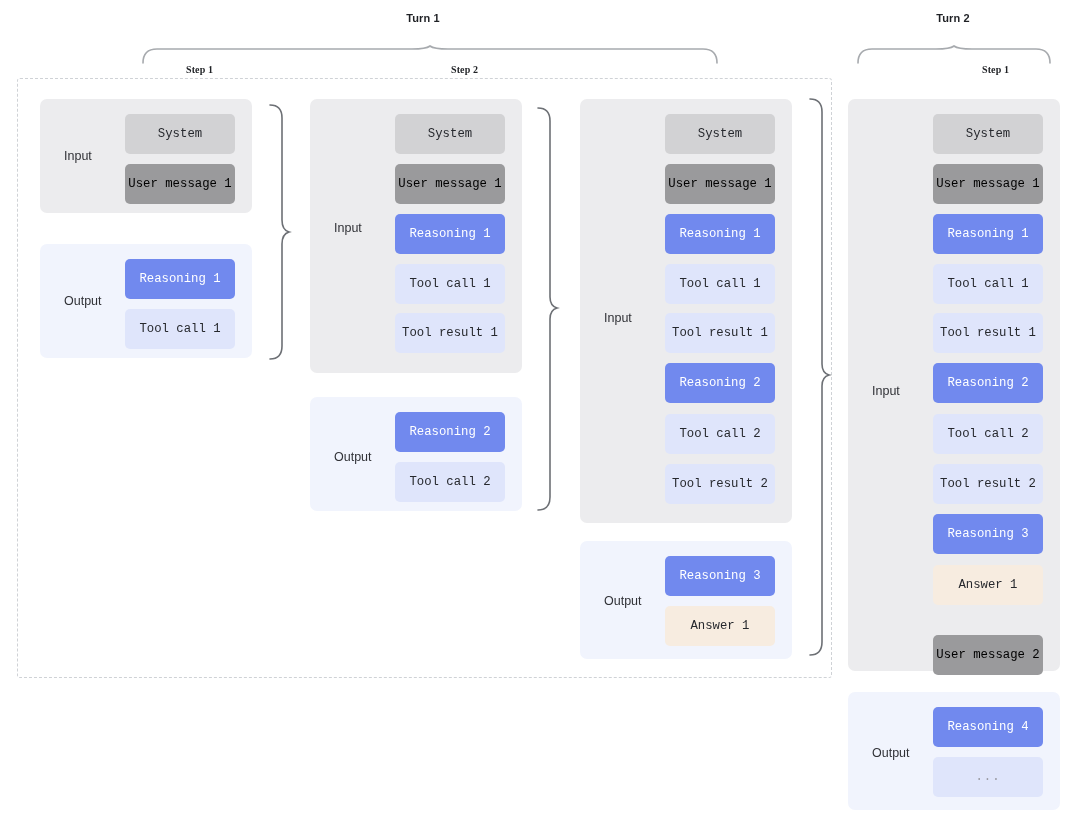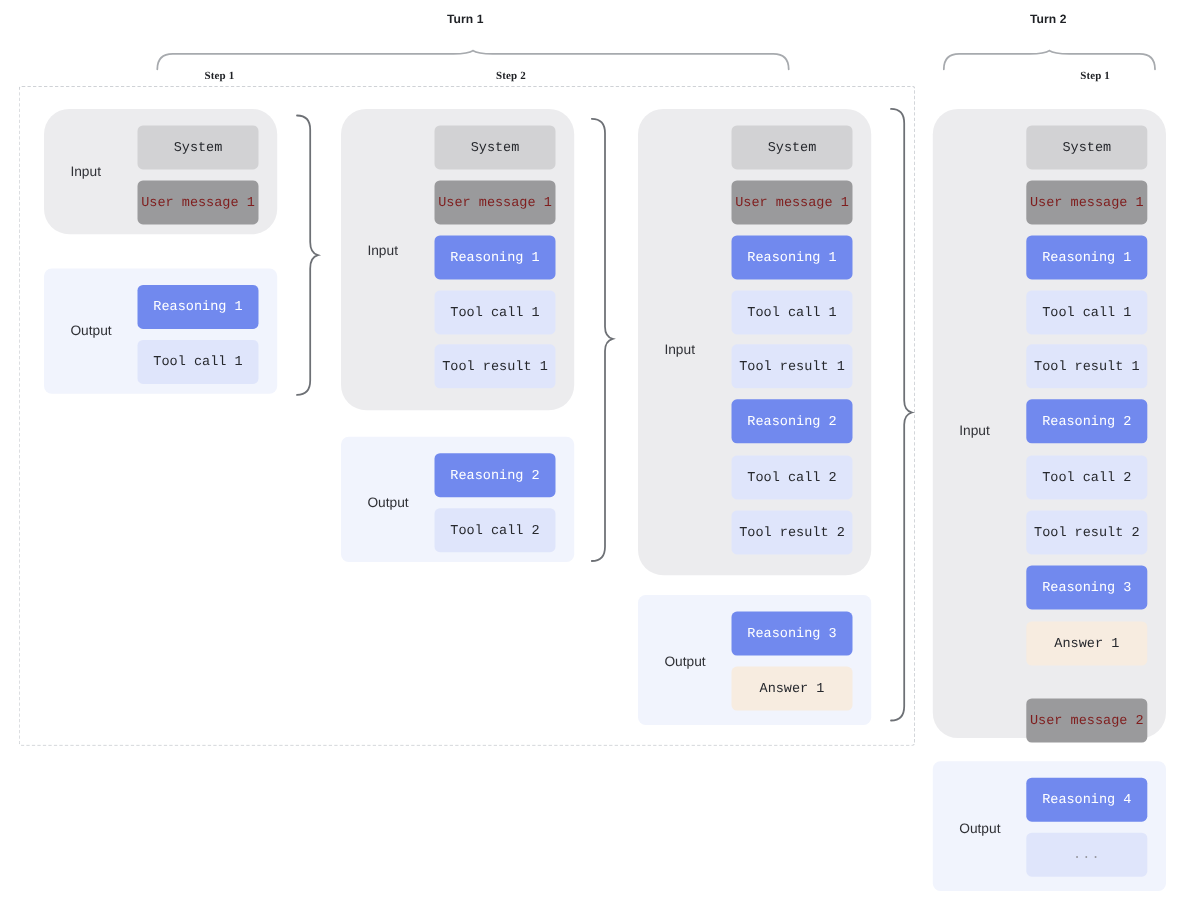--- a/index.html
+++ b/index.html
@@ -51,21 +51,21 @@
     border-radius: 3px;
     box-sizing: border-box;
   }
 
   
   .group {
     position: absolute;
     border-radius: 7px;
     box-sizing: border-box;
   }
-  .group.input  { background: #ececee; border-radius: 23px; }
+  .group.input  { background: #ececee; }
   .group.output { background: #f1f4fd; }
 
   .group-label {
     position: absolute;
     font-size: 12.5px;
     color: #303136;
     white-space: nowrap;
     transform: translateY(-50%);
   }
 
@@ -77,21 +77,21 @@
     border-radius: 5px;
     display: flex;
     align-items: center;
     justify-content: center;
     font-size: 12.3px;
     box-sizing: border-box;
     line-height: 1;
     font-family: Liberation Mono, monospace;
   }
   .blk-system   { background: #d2d2d4; color: #26282d; }
-  .blk-user     { background: #9a9a9c; color: #7f1d1d; }
+  .blk-user     { background: #9a9a9c; color: #000000; }
   .blk-reason   { background: #7189ee; color: #ffffff; }
   .blk-tool     { background: #dfe5fb; color: #26282d; }
   .blk-answer   { background: #f7ece0; color: #26282d; }
   .blk-ellipsis { background: #dfe5fb; color: #9a9aa2; letter-spacing: 1px; }
 
   
   .brace {
     position: absolute;
     overflow: visible;
   }

